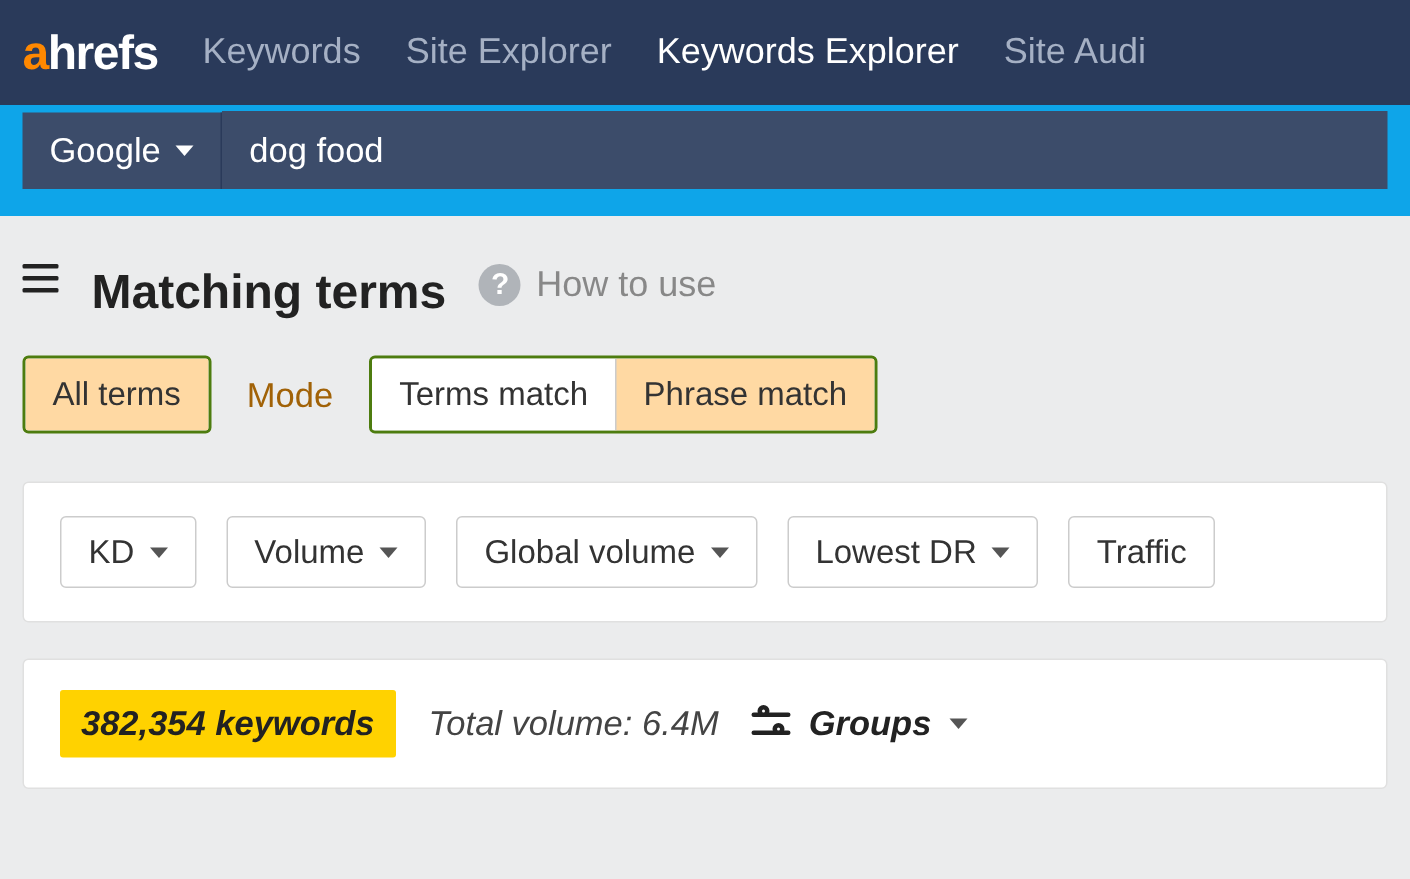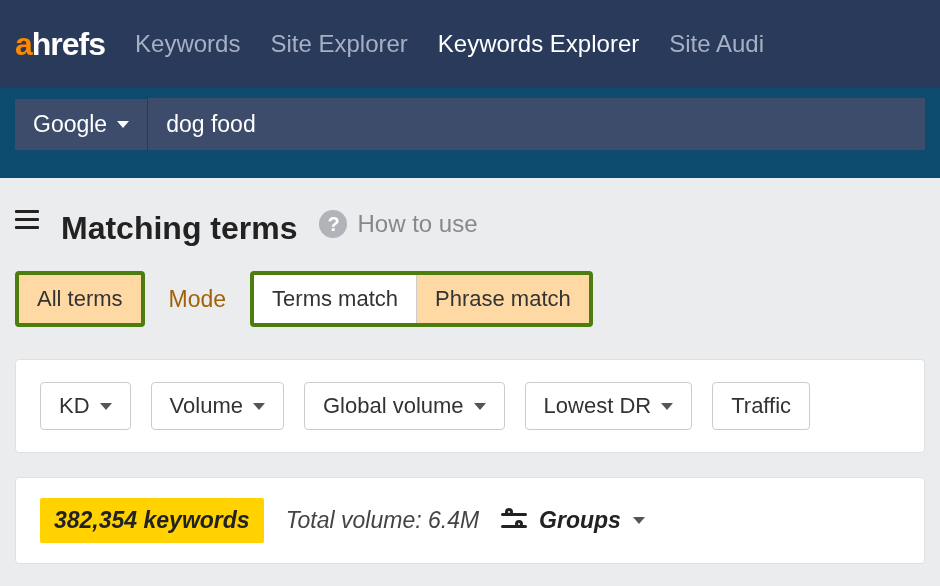--- a/index.html
+++ b/index.html
@@ -5,46 +5,46 @@
     * { margin: 0; padding: 0; box-sizing: border-box; }
     body {
       font-family: -apple-system, BlinkMacSystemFont, "Segoe UI", Helvetica, Arial, sans-serif;
       background: #ebeced;
       width: 940px;
       height: 586px;
       overflow: hidden;
     }
     .top-nav {
       background: #2a3a5a;
-      height: 88px;
+      height: 70px;
       display: flex;
       align-items: center;
       padding: 0 15px;
       gap: 30px;
     }
     .logo {
       font-size: 32px;
       font-weight: 700;
       letter-spacing: -1px;
     }
     .logo-a { color: #ff8800; }
     .logo-rest { color: #ffffff; }
     .nav-item {
       color: #a5b0c4;
       font-size: 24px;
       cursor: pointer;
       white-space: nowrap;
     }
     .nav-item.active { color: #ffffff; }
     .search-bar {
-      background: #0c4a6e;
-      height: 90px;
+      background: #0ea5e9;
+      height: 74px;
       padding: 0 15px 18px 15px;
       display: flex;
-      align-items: center;
+      align-items: flex-end;
     }
     .search-engine-selector {
       background: #3c4c6a;
       color: #ffffff;
       font-size: 23px;
       padding: 12px 18px;
       display: flex;
       align-items: center;
       gap: 10px;
       cursor: pointer;
@@ -106,21 +106,21 @@
       font-weight: 700;
     }
     .tabs-row {
       display: flex;
       align-items: center;
       padding: 0 15px;
       gap: 24px;
     }
     .tab-group {
       display: flex;
-      border: 4px solid #4d7c0f;
+      border: 2px solid #4d7c0f;
       border-radius: 4px;
       overflow: hidden;
     }
     .tab {
       padding: 11px 18px;
       font-size: 22px;
       color: #333;
       cursor: pointer;
       background: #fff;
     }

